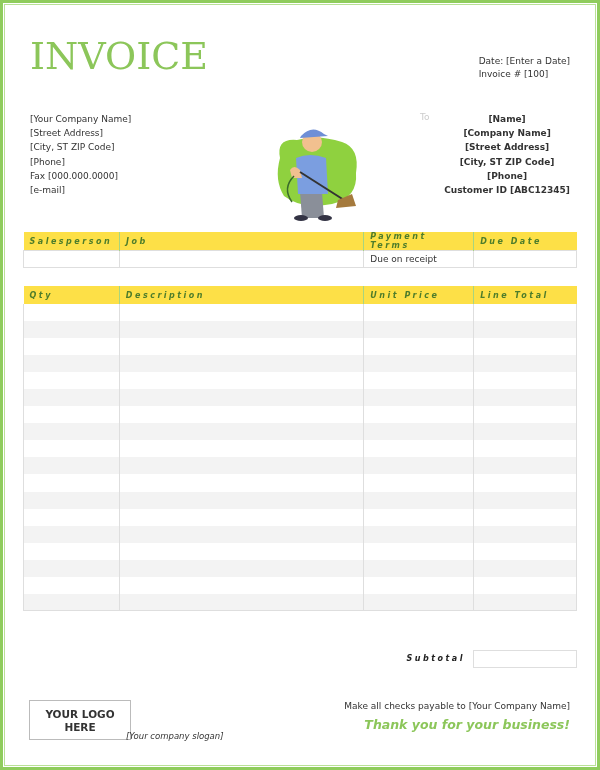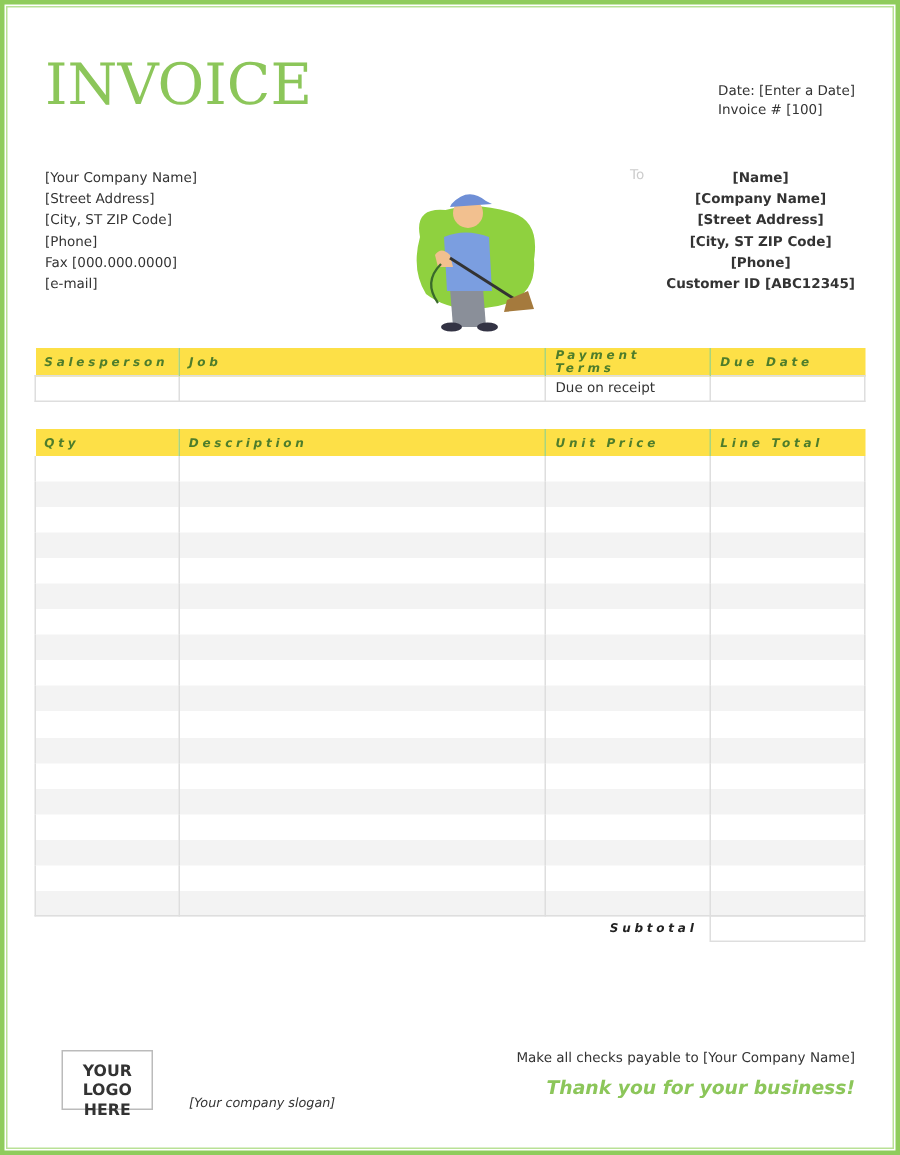--- a/index.html
+++ b/index.html
@@ -17,26 +17,26 @@
   th { background: #fde047; color: #4e7d2b; font-style: italic; font-weight: bold; font-size: 8px; letter-spacing: 2.5px; text-align: left; padding: 0 6px; border-right: 1px solid #a7d57f; height: 18px; line-height: 9px; vertical-align: middle; }
   th:last-child { border-right: none; }
   td { border: 1px solid #dedede; padding: 0 6px; height: 17px; }
   .t1 { top: 232px; }
   .t1 td { height: 17px; }
   .t2 { top: 286px; }
   .t2 tbody tr:nth-child(even) td { background: #f3f3f3; }
   .t2 tbody td { border-top: none; border-bottom: none; height: 17.05px; }
   .t2 tbody tr:last-child td { border-bottom: 1px solid #dedede; }
   .totals { position: absolute; left: 363px; top: 610px; width: 214px; }
-  .tot-row { display: flex; height: 17.5px; }
+  .tot-row { display: flex; height: 17.5px; margin-top: 40px; }
   .tot-label { width: 110px; text-align: right; padding-right: 8px; font-size: 8px; font-weight: bold; font-style: italic; letter-spacing: 2.5px; line-height: 17px; color: #222; }
   .tot-val { width: 104px; border: 1px solid #dedede; border-top: none; }
   .tot-row:first-child .tot-val { border-top: 1px solid #dedede; }
   .tot-row.gray .tot-val { background: #f3f3f3; }
-  .logo { position: absolute; left: 29px; top: 700px; width: 61px; height: 40px; border: 1px solid #bbb; text-align: center; font-weight: bold; font-size: 10.5px; line-height: 13px; color: #333; padding-top: 7px; margin-left: 12px; }
+  .logo { position: absolute; left: 29px; top: 700px; width: 102px; height: 40px; border: 1px solid #bbb; text-align: center; font-weight: bold; font-size: 10.5px; line-height: 13px; color: #333; padding-top: 7px; }
   .slogan { position: absolute; left: 126px; top: 731px; font-size: 8.5px; font-style: italic; color: #333; }
   .payable { position: absolute; right: 30px; top: 701px; font-size: 9px; color: #333; }
   .thanks { position: absolute; right: 30px; top: 717px; font-size: 12.5px; font-weight: bold; font-style: italic; color: #8cc65a; }
 </style>
 </head>
 <body>
 
 <div class="frame"></div>
 <div class="frame-inner"></div>
 

